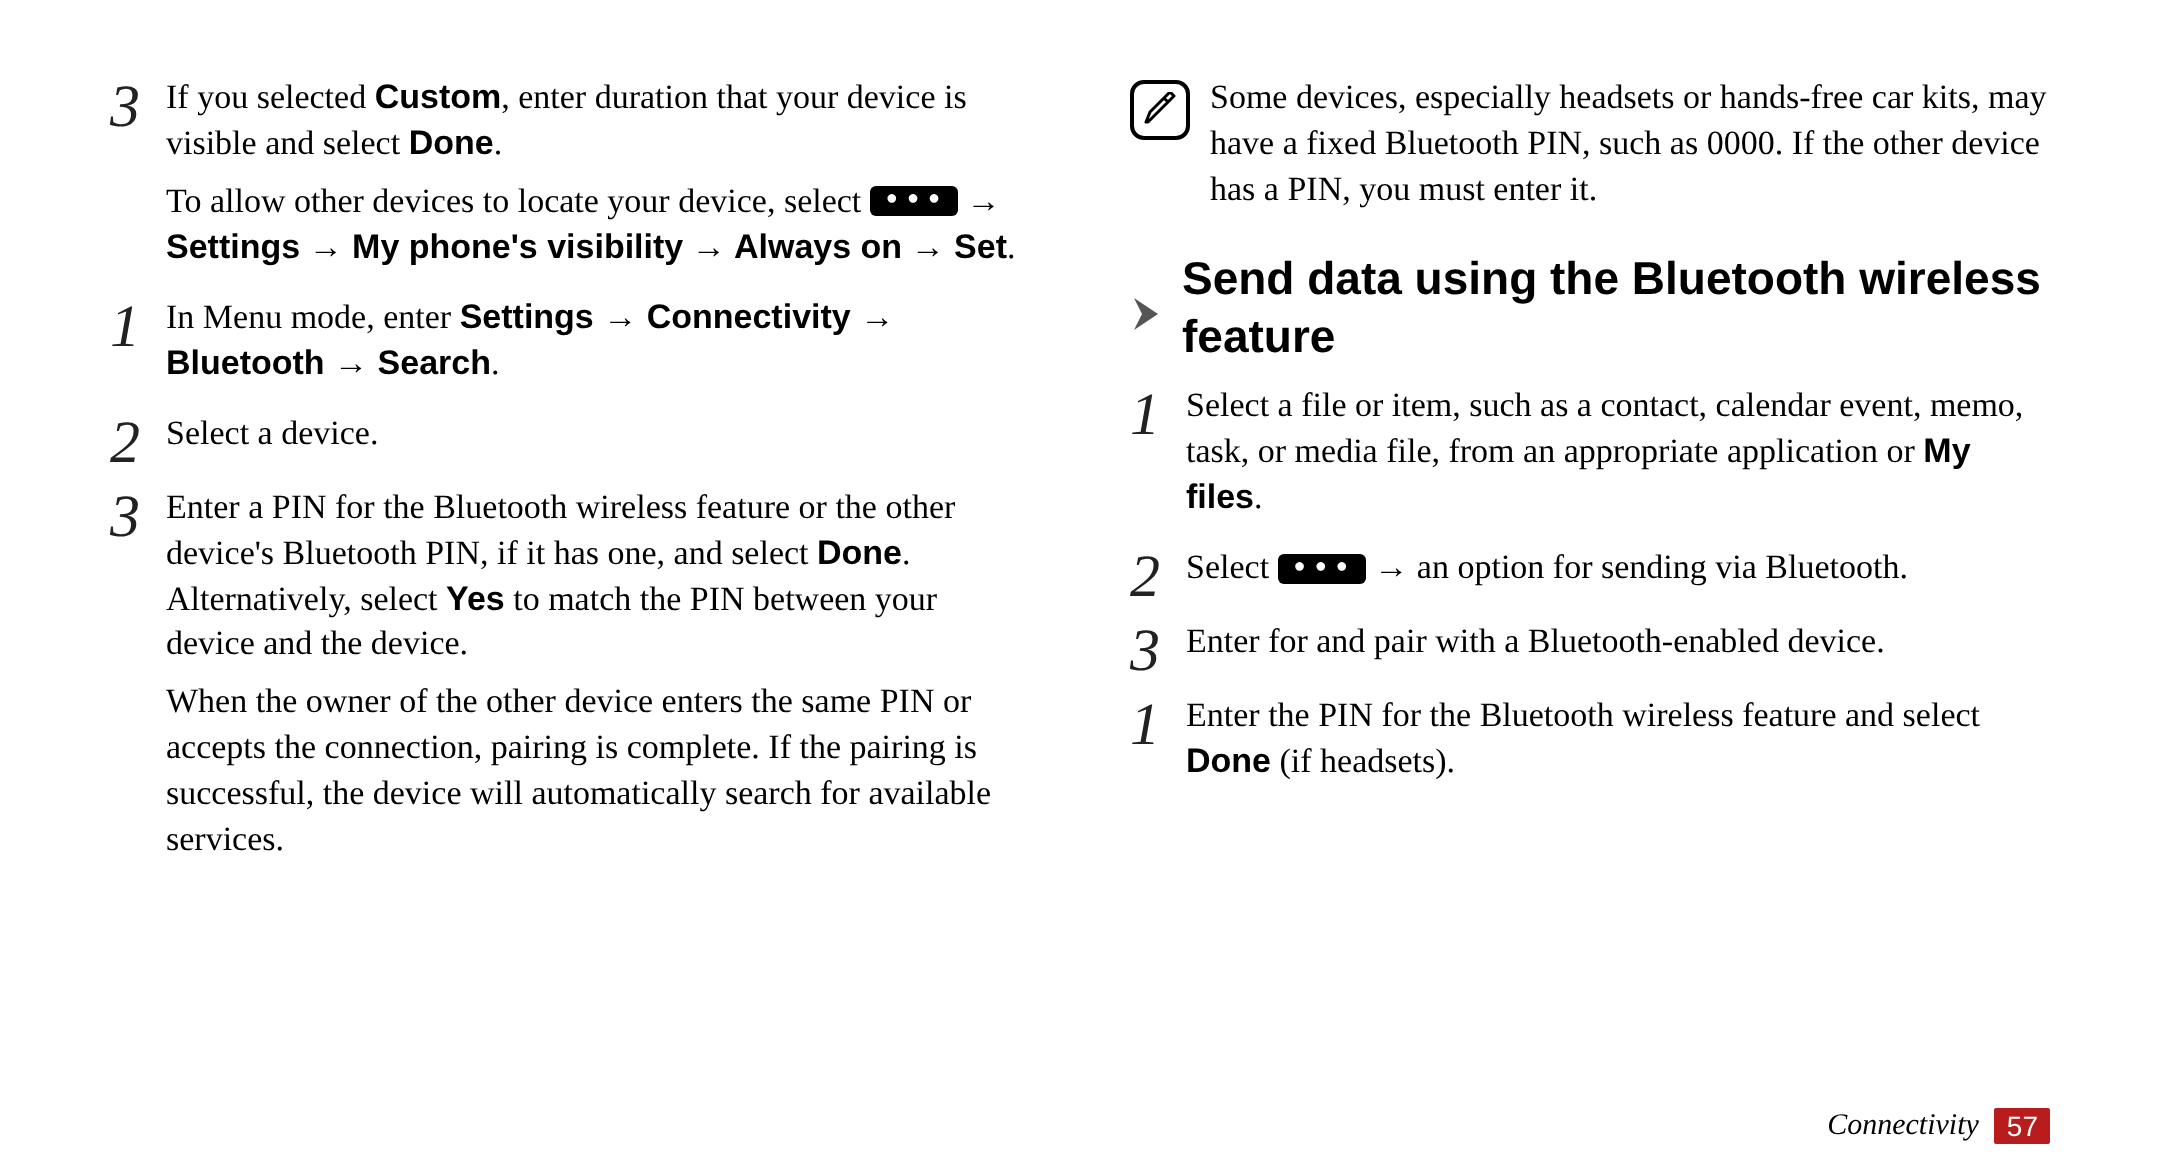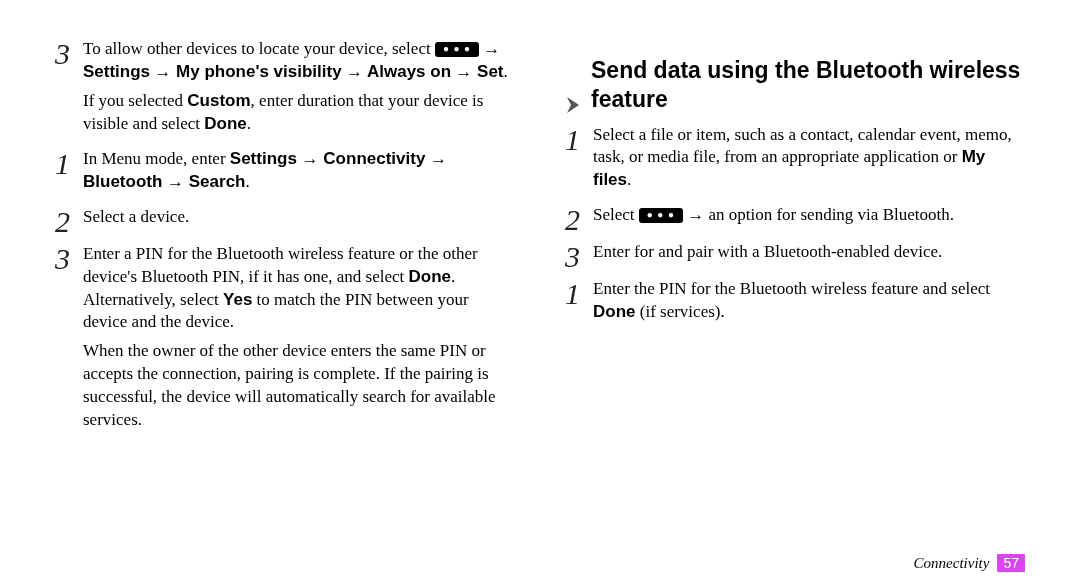--- a/index.html
+++ b/index.html
@@ -34,21 +34,21 @@
       width: 28px;
       flex-shrink: 0;
       color: #222;
       padding-top: 1px;
     }
     .step-body { flex: 1; }
     .step-body p { margin-bottom: 6px; }
     b, strong { font-family: Arial, Helvetica, sans-serif; font-weight: bold; }
     .section-head {
       display: flex;
-      align-items: flex-end;
+      align-items: center;
       margin-top: 18px;
       margin-bottom: 10px;
     }
     .chevron {
       flex-shrink: 0;
       width: 26px;
       padding-top: 7px;
     }
     .chevron svg { display:block; }
     .section-title {
@@ -93,53 +93,53 @@
       position: absolute;
       bottom: 14px;
       right: 55px;
       font-size: 15px;
       display: flex;
       align-items: center;
       gap: 8px;
     }
     .footer .section-name { font-style: italic; font-family: Georgia, serif; }
     .footer .page-badge {
-      background: #d946ef;
+      background: #b91c1c;
       color: #fff;
       padding: 1px 6px;
       font-family: Arial, sans-serif;
       font-size: 14px;
       border-radius: 1px;
     }
   </style>
 </head>
 <body>
 
 <div class="columns">
 
   <div class="col">
 
     <div class="step">
       <div class="step-num">3</div>
       <div class="step-body">
         <p>
+          <span>If you selected </span><strong>Custom</strong><span>, enter duration that your device is visible and select </span><strong>Done</strong><span>.</span>
+        </p>
+        <p>
           <span>To allow other devices to locate your device, select </span>
           <span class="menu-icon">● ● ●</span>
           <strong> → </strong>
           <strong>Settings</strong>
           <strong> → </strong>
           <strong>My phone's visibility</strong>
           <strong> → </strong>
           <strong>Always on</strong>
           <strong> → </strong>
           <strong>Set</strong><span>.</span>
         </p>
-        <p>
-          <span>If you selected </span><strong>Custom</strong><span>, enter duration that your device is visible and select </span><strong>Done</strong><span>.</span>
-        </p>
       </div>
     </div>
 
 
     <div class="step">
       <div class="step-num">1</div>
       <div class="step-body">
         <p>
           <span>In Menu mode, enter </span><strong>Settings</strong><strong> → </strong><strong>Connectivity</strong><strong> → </strong><strong>Bluetooth</strong><strong> → </strong><strong>Search</strong><span>.</span>
         </p>
@@ -160,20 +160,28 @@
           <span>Enter a PIN for the Bluetooth wireless feature or the other device's Bluetooth PIN, if it has one, and select </span><strong>Done</strong><span>. Alternatively, select </span><strong>Yes</strong><span> to match the PIN between your device and the device.</span>
         </p>
         <p>When the owner of the other device enters the same PIN or accepts the connection, pairing is complete. If the pairing is successful, the device will automatically search for available services.</p>
       </div>
     </div>
 
   </div>
 
   <div class="col">
 
+    <div class="note-box">
+      <div class="note-icon">
+        <svg width="18" height="18" viewBox="0 0 18 18">
+            <path d="M3 15 L13 5 L15 3 L16 2 L14 0 L4 10 L2 15 Z M13 5 L11 3" stroke="#000" stroke-width="1.5" fill="none" stroke-linejoin="round"></path>
+          </svg>
+      </div>
+      <div>Some devices, especially headsets or hands-free car kits, may have a fixed Bluetooth PIN, such as 0000. If the other device has a PIN, you must enter it.</div>
+    </div>
 
     <div class="section-head">
       <div class="chevron">
         <svg width="18" height="18" viewBox="0 0 18 18">
             <polygon points="2,1 14,9 2,17 6,9" fill="#555"></polygon>
           </svg>
       </div>
       <div class="section-title">Send data using the Bluetooth wireless feature</div>
     </div>
 
@@ -199,21 +207,21 @@
       <div class="step-num">3</div>
       <div class="step-body">
         <p>Enter for and pair with a Bluetooth-enabled device.</p>
       </div>
     </div>
 
 
     <div class="step">
       <div class="step-num">1</div>
       <div class="step-body">
-        <p><span>Enter the PIN for the Bluetooth wireless feature and select </span><strong>Done</strong><span> (if services).</span></p>
+        <p><span>Enter the PIN for the Bluetooth wireless feature and select </span><strong>Done</strong><span> (if headsets).</span></p>
       </div>
     </div>
 
   </div>
 </div>
 
 <div class="footer">
   <span class="section-name">Connectivity</span>
   <span class="page-badge">57</span>
 </div>

